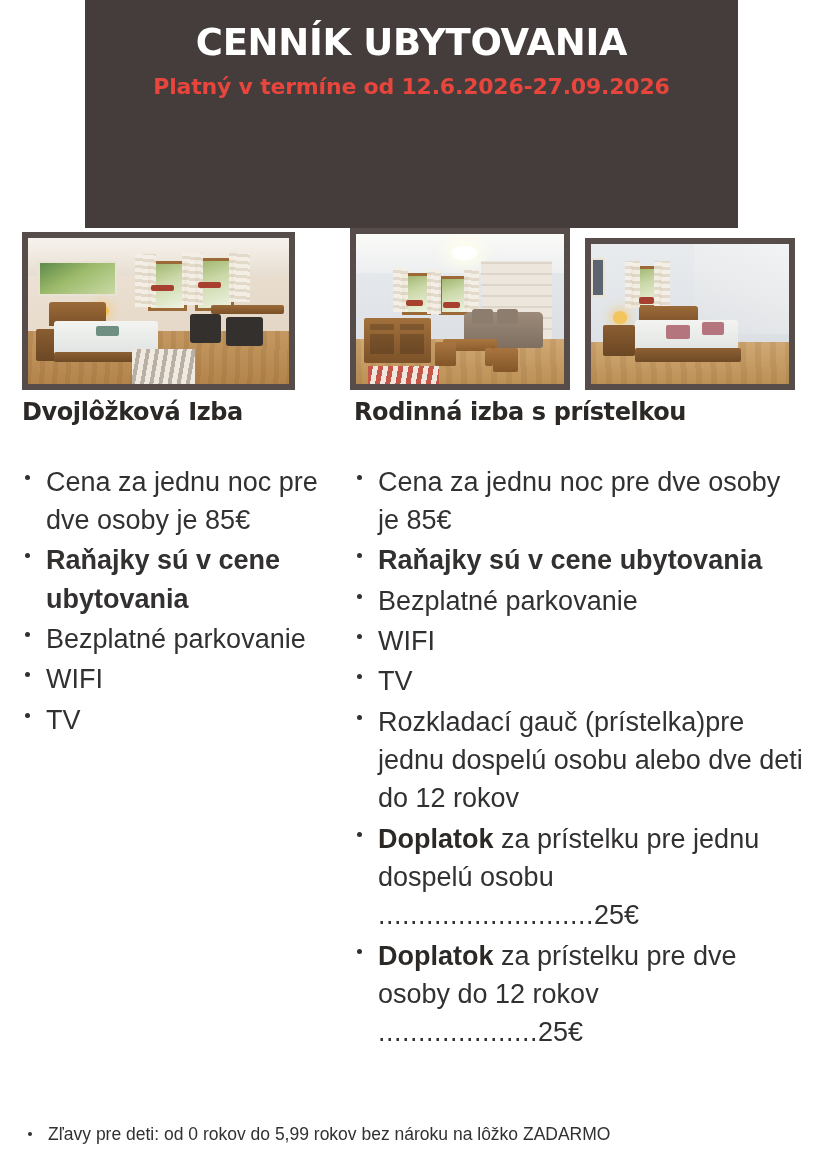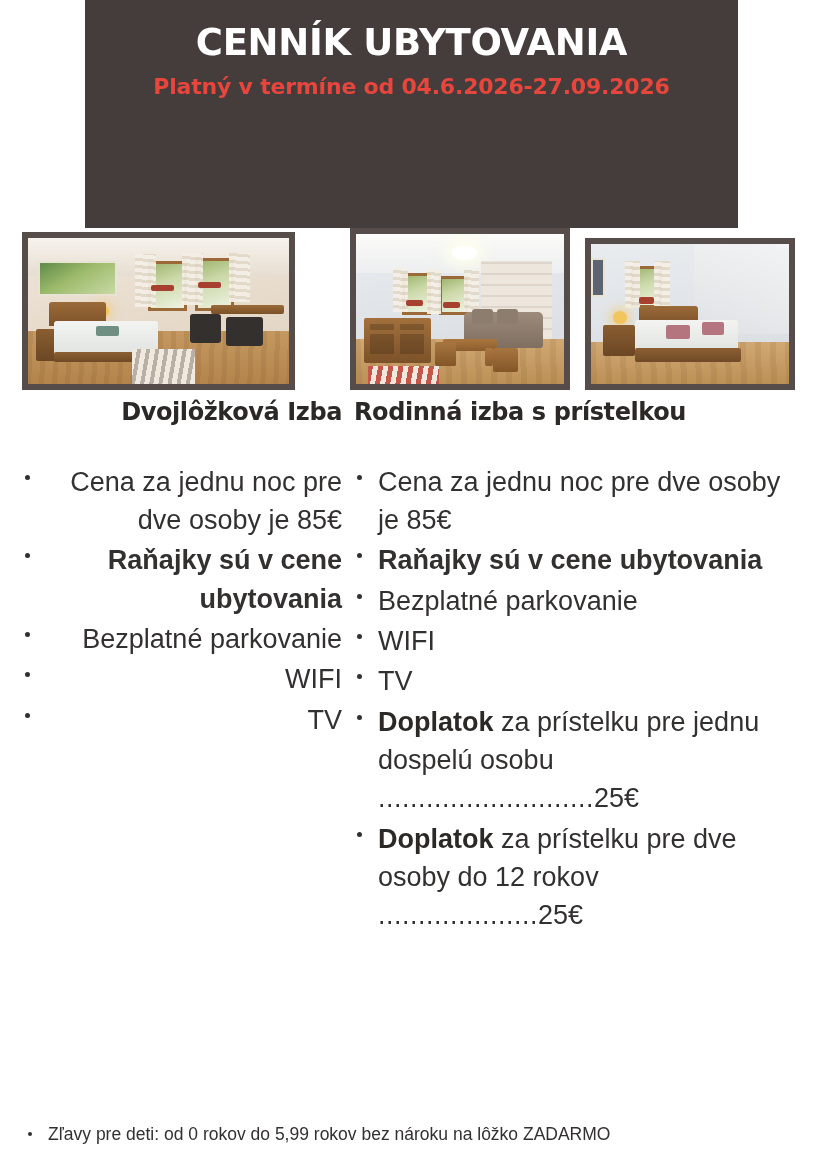--- a/index.html
+++ b/index.html
@@ -126,21 +126,21 @@
   .sideboard { position: absolute; background: linear-gradient(180deg,#a2703c,#7c5229); border-radius: 2px; }
   .sideboard .drw { position: absolute; background: rgba(0,0,0,.18); border-radius: 1px; }
   .brickwall { position: absolute; background: repeating-linear-gradient(0deg,#ece6dd 0 9px,#ddd5c9 9px 11px); }
   .ceiling-lamp { position: absolute; background: #fff; border-radius: 50%; box-shadow: 0 0 16px 8px rgba(255,255,235,.85); }
   .slope { position: absolute; background: linear-gradient(200deg,#f2f3f4,#dfe2e5); }
   .stool { position: absolute; background: linear-gradient(180deg,#a87540,#835628); border-radius: 2px; }
 
   
   .columns { position: absolute; left: 0; top: 398px; width: 820px; z-index: 3; }
   .col { position: absolute; top: 0; }
-  .col-left  { left: 22px;  width: 320px; text-align: right; }
+  .col-left  { left: 22px;  width: 320px; }
   .col-right { left: 354px; width: 450px; }
 
   .col-heading {
     font-family: "DejaVu Sans", sans-serif;
     font-weight: bold;
     font-size: 24px;
     line-height: 1.2;
     letter-spacing: -0.4px;
     color: #2b2826;
     margin: 0 0 36px 0;
@@ -204,21 +204,21 @@
     background: #333030;
     border-radius: 50%;
   }
 </style>
 </head>
 <body>
 
 <div class="header-panel">
   <div class="header-inner">
     <div class="title-line">CENNÍK UBYTOVANIA</div>
-    <div class="valid-line">Platný v termíne od 04.6.2026-27.09.2026</div>
+    <div class="valid-line">Platný v termíne od 12.6.2026-27.09.2026</div>
   </div>
 </div>
 
 <div class="photo-strip">
 
   <div class="photo-frame ph1">
     <div class="photo">
       <div class="room">
         <div class="wall"></div>
         <div class="ceiling"></div>
@@ -316,20 +316,21 @@
   </div>
 
   <div class="col col-right">
     <h2 class="col-heading">Rodinná izba s prístelkou</h2>
     <ul class="feature-list">
       <li>Cena za jednu noc pre dve osoby je 85€</li>
       <li class="highlight">Raňajky sú v cene ubytovania</li>
       <li>Bezplatné parkovanie</li>
       <li>WIFI</li>
       <li>TV</li>
+      <li>Rozkladací gauč (prístelka)pre jednu dospelú osobu alebo dve deti do 12 rokov</li>
     </ul>
 
     <ul class="feature-list surcharge-list">
       <li>
         <span class="sur-label">Doplatok</span><span> za prístelku pre jednu dospelú osobu </span><span class="leader">...........................</span><span>25€</span>
       </li>
       <li>
         <span class="sur-label">Doplatok</span><span> za prístelku pre dve osoby do 12 rokov </span><span class="leader">....................</span><span>25€</span>
       </li>
     </ul>

